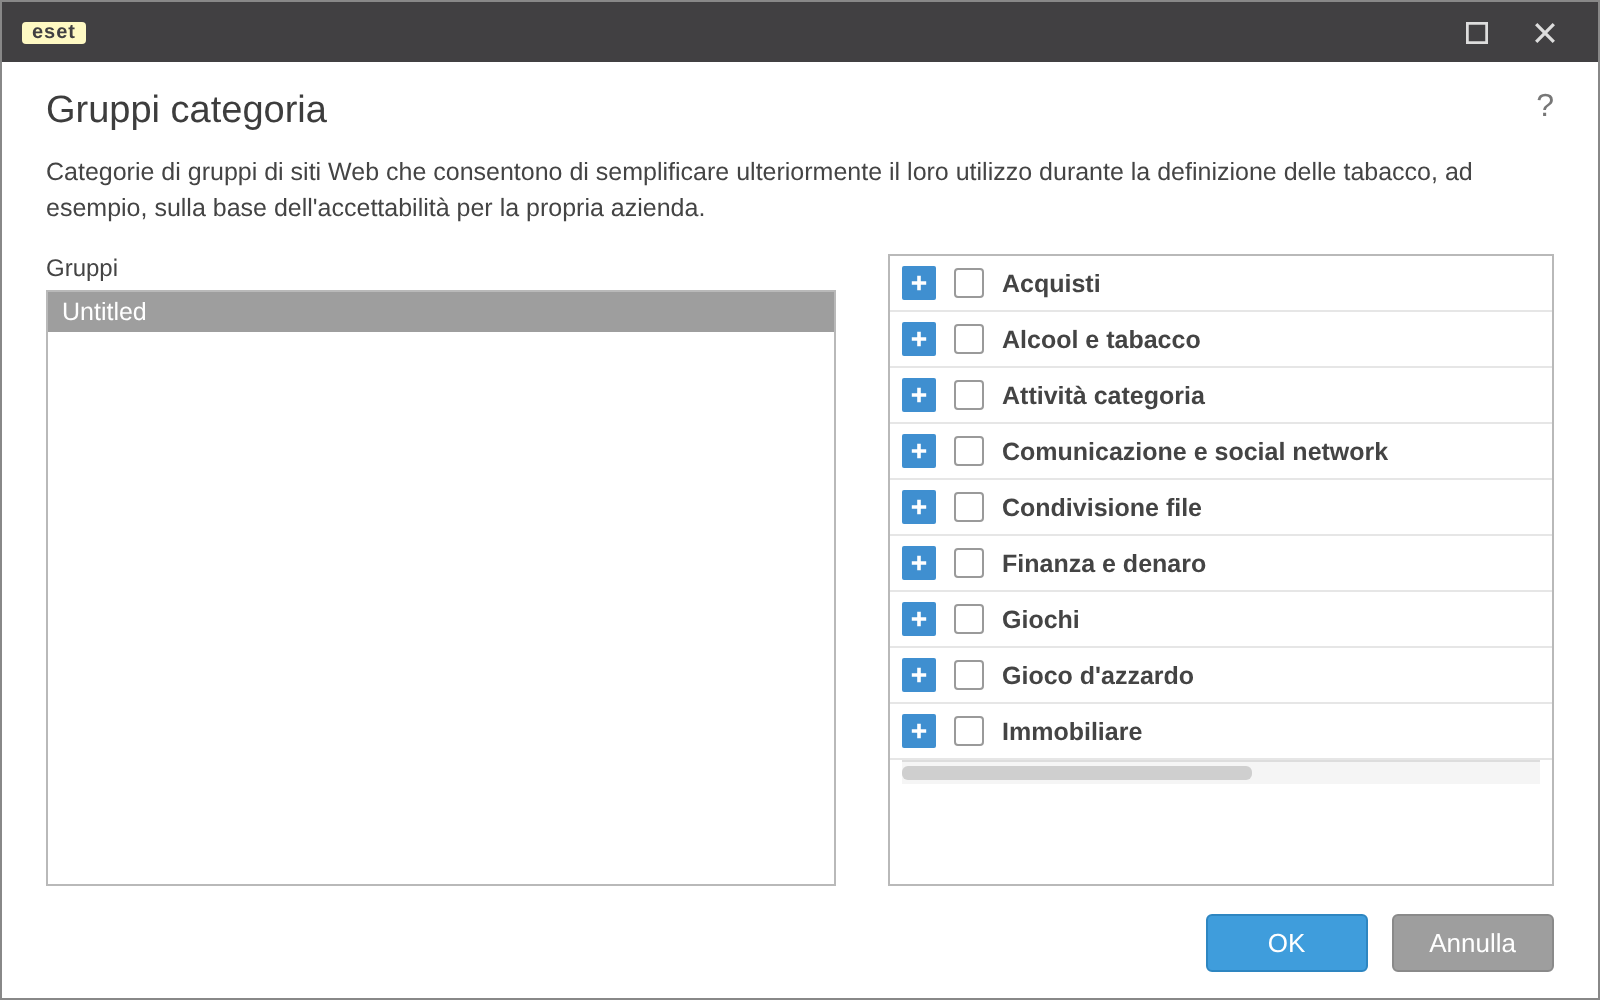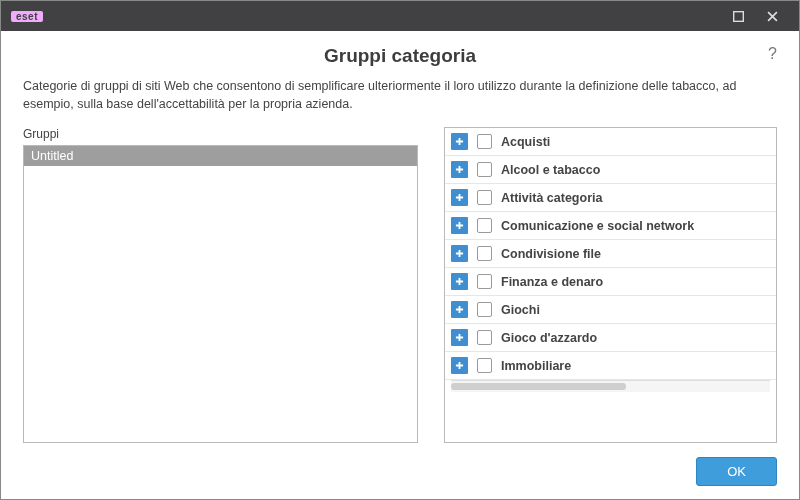--- a/index.html
+++ b/index.html
@@ -1,26 +1,26 @@
 <!DOCTYPE html>
 <html><head>
 <meta charset="utf-8">
 <style>
   * { box-sizing: border-box; margin: 0; padding: 0; font-family: "Segoe UI", Arial, sans-serif; }
   html, body { width: 800px; height: 500px; overflow: hidden; background: #fff; }
   .window { width: 800px; height: 500px; display: flex; flex-direction: column; border: 1px solid #888; }
   .titlebar { height: 30px; background: #414042; color: #fff; display: flex; align-items: center; padding: 0 10px; }
-  .brand-badge { background:#f0abfc; color:#414042; font-size:10px; font-weight:bold; padding:0 5px; border-radius:2px; letter-spacing:0.5px; }
+  .brand-badge { background:#fef9c3; color:#414042; font-size:10px; font-weight:bold; padding:0 5px; border-radius:2px; letter-spacing:0.5px; }
   .brand-text{ margin-left:8px; font-size:13px; font-weight:300; letter-spacing:1px; }
   .tb-spacer{flex:1;}
   .tb-btn{ width:34px; height:30px; display:flex; align-items:center; justify-content:center; color:#ddd; }
   .tb-btn svg{ width:11px; height:11px; stroke:#ddd; stroke-width:1.5; fill:none; }
   .content{ flex:1; padding: 14px 22px 0 22px; display:flex; flex-direction:column; position:relative; }
   .help{ position:absolute; top:14px; right:22px; color:#777; font-size:16px; }
-  h1{ font-size:19px; font-weight:700; color:#3d3d3d; margin-bottom:10px;text-align:center;}
+  h1{ font-size:19px; font-weight:400; color:#3d3d3d; margin-bottom:10px;}
   .desc{ font-size:12.5px; color:#444; line-height:1.45; margin-bottom:14px; max-width: 760px;}
   .cols{ flex:1; display:flex; gap:26px; min-height:0;}
   .col-left{ width:395px; display:flex; flex-direction:column;}
   .col-right{ flex:1; display:flex; flex-direction:column;}
   .lbl{ font-size:12px; color:#444; margin-bottom:4px;}
   .listbox{ flex:1; border:1px solid #b9b9b9; background:#fff; overflow:auto;}
   .listitem{ font-size:12.5px; color:#fff; background:#9e9e9e; padding:3px 7px; }
   .left-actions{ display:flex; gap:6px; margin-top:6px; margin-bottom:6px;}
   .btn-grey{ background:#9e9e9e; color:#fff; border:none; border-radius:3px; font-size:12.5px; padding:4px 11px; cursor:pointer;}
   .cat-box{ flex:1; border:1px solid #b9b9b9; background:#fff; display:flex; }
@@ -159,14 +159,15 @@
               </div>
               <div class="scroll-x"></div>
             </div>
         </div>
       </div>
     </div>
   </div>
 
   <div class="footer">
     <button class="btn-primary">OK</button>
+    <button class="btn-secondary">Annulla</button>
   </div>
 </div>
 
 </body></html>

